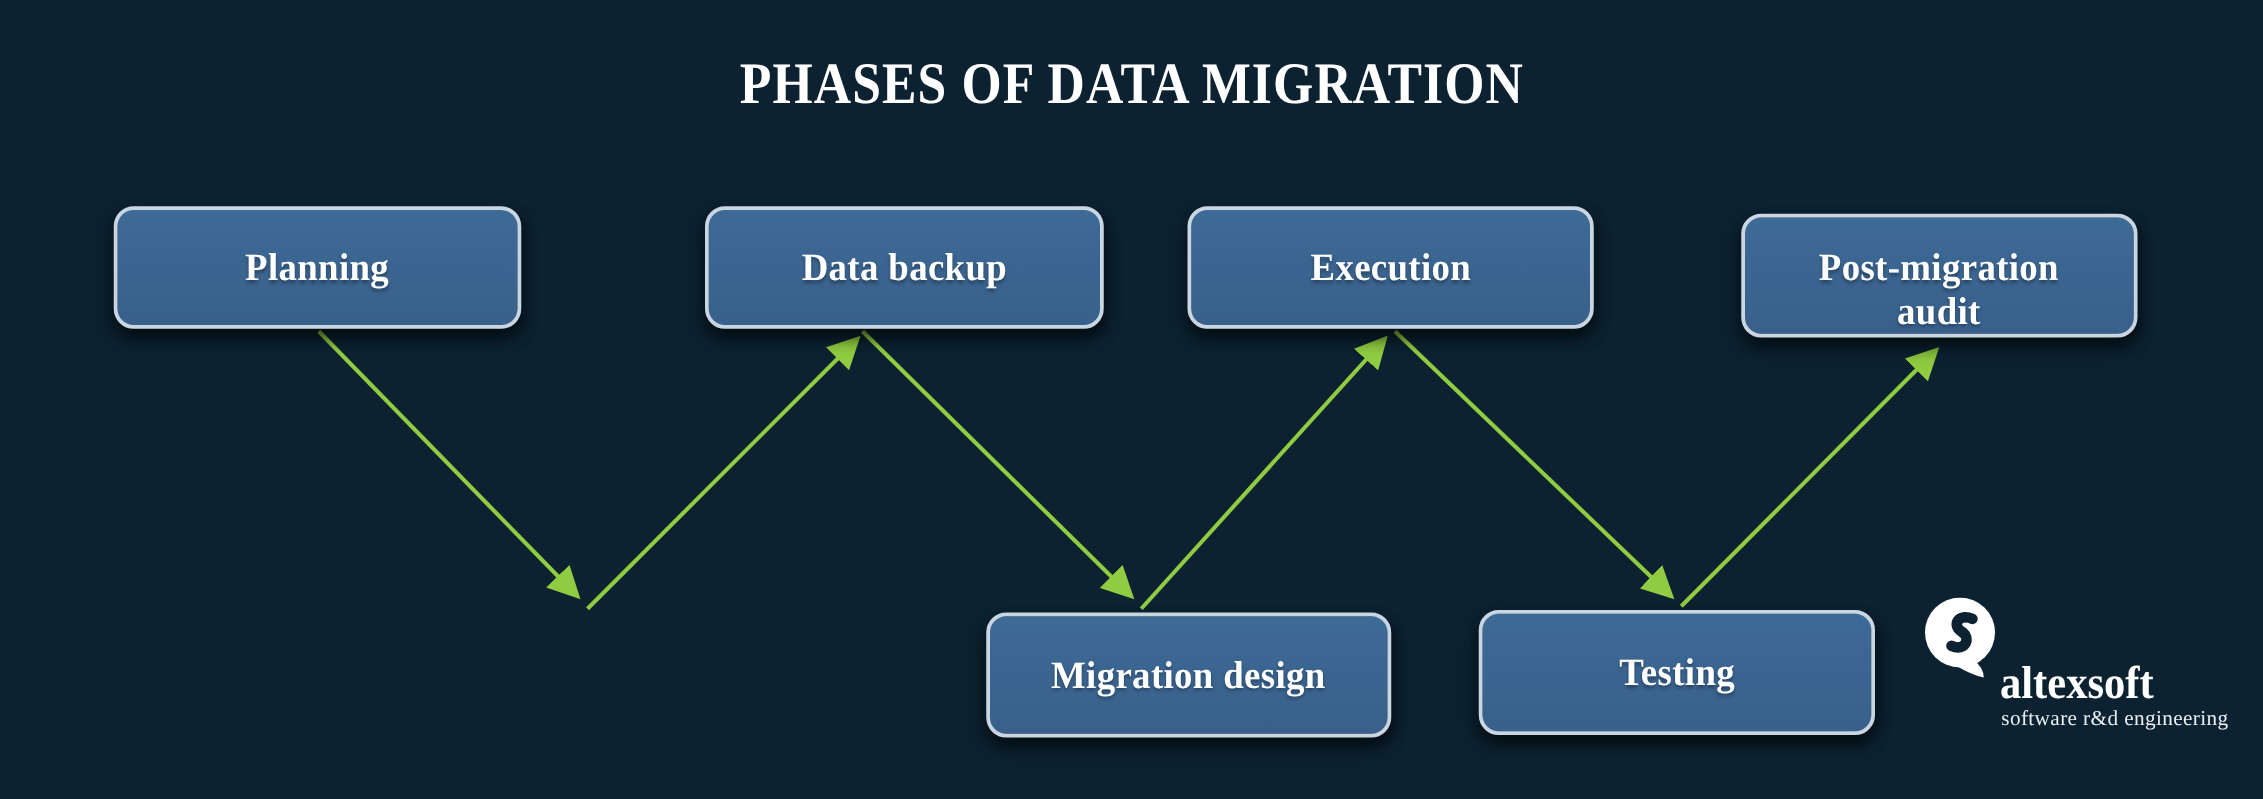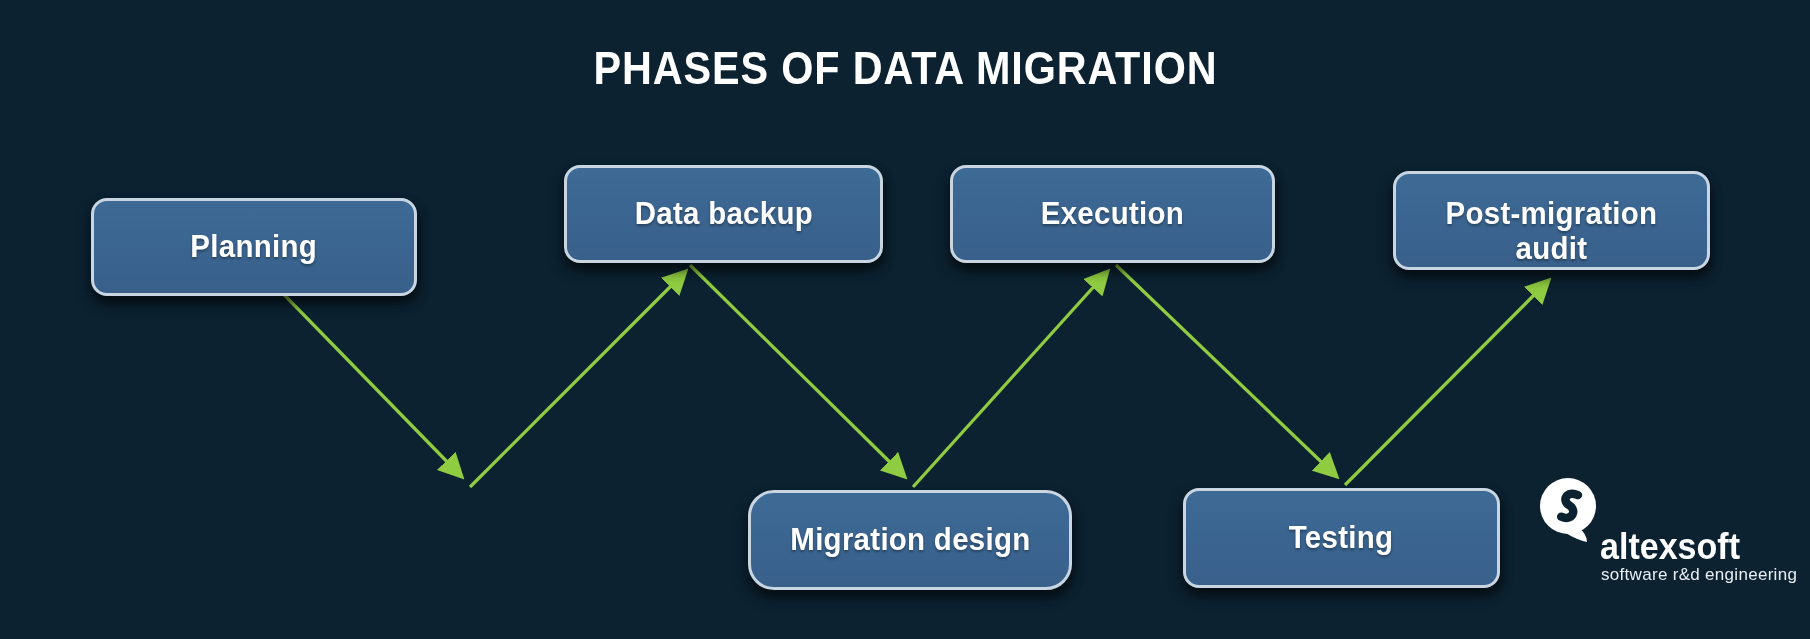--- a/index.html
+++ b/index.html
@@ -9,21 +9,21 @@
     --box-border:#C9D6E2;
     --arrow:#90CC41;
     --text:#FFFFFF;
   }
   html,body{margin:0;padding:0;background:var(--bg);}
   .stage{
     position:relative;
     width:1810px;height:639px;
     background:var(--bg);
     overflow:hidden;
-    font-family:Liberation Sans, sans-serif;
+    font-family:Liberation Serif, serif;
   }
   .title{
     position:absolute;
     left:0;top:40px;width:1810px;
     margin:0;
     text-align:center;
     color:var(--text);
     font-size:47px;
     font-weight:bold;
     letter-spacing:1px;
@@ -113,39 +113,39 @@
       </marker>
     </defs>
     <line x1="255" y1="265" x2="461" y2="476" marker-end="url(#ah)"></line>
     <line x1="470" y1="487" x2="685" y2="272" marker-end="url(#ah)"></line>
     <line x1="690" y1="265" x2="904" y2="476" marker-end="url(#ah)"></line>
     <line x1="913" y1="487" x2="1107" y2="272" marker-end="url(#ah)"></line>
     <line x1="1116" y1="265" x2="1336" y2="476" marker-end="url(#ah)"></line>
     <line x1="1345" y1="485" x2="1548" y2="281" marker-end="url(#ah)"></line>
   </svg>
 
-  <div class="phase-box" style="left:91px;  top:165px; width:326px; height:98px;margin-top:33px;">
+  <div class="phase-box" style="left:91px;  top:165px; width:326px; height:98px;">
     <span class="phase-label">Planning</span>
   </div>
 
   <div class="phase-box" style="left:528px; top:165px; width:319px; height:98px;margin-left:36px;">
     <span class="phase-label">Data backup</span>
   </div>
 
   <div class="phase-box" style="left:950px; top:165px; width:325px; height:98px;">
     <span class="phase-label">Execution</span>
   </div>
 
   <div class="phase-box" style="left:1393px;top:171px; width:317px; height:99px;align-items:flex-end;">
     <span class="phase-label">Post-migration
 audit</span>
   </div>
 
 
-  <div class="phase-box" style="left:748px; top:490px; width:324px; height:100px;border-radius:26px;">
+  <div class="phase-box" style="left:789px; top:490px; width:324px; height:100px;">
     <span class="phase-label">Migration design</span>
   </div>
 
   <div class="phase-box" style="left:1183px;top:488px; width:317px; height:100px;">
     <span class="phase-label">Testing</span>
   </div>
 
   <div class="logo">
     <svg class="logo-mark" viewBox="0 0 60 68" xmlns="http://www.w3.org/2000/svg">
       <circle cx="28" cy="28" r="28" fill="#FFFFFF"></circle>

